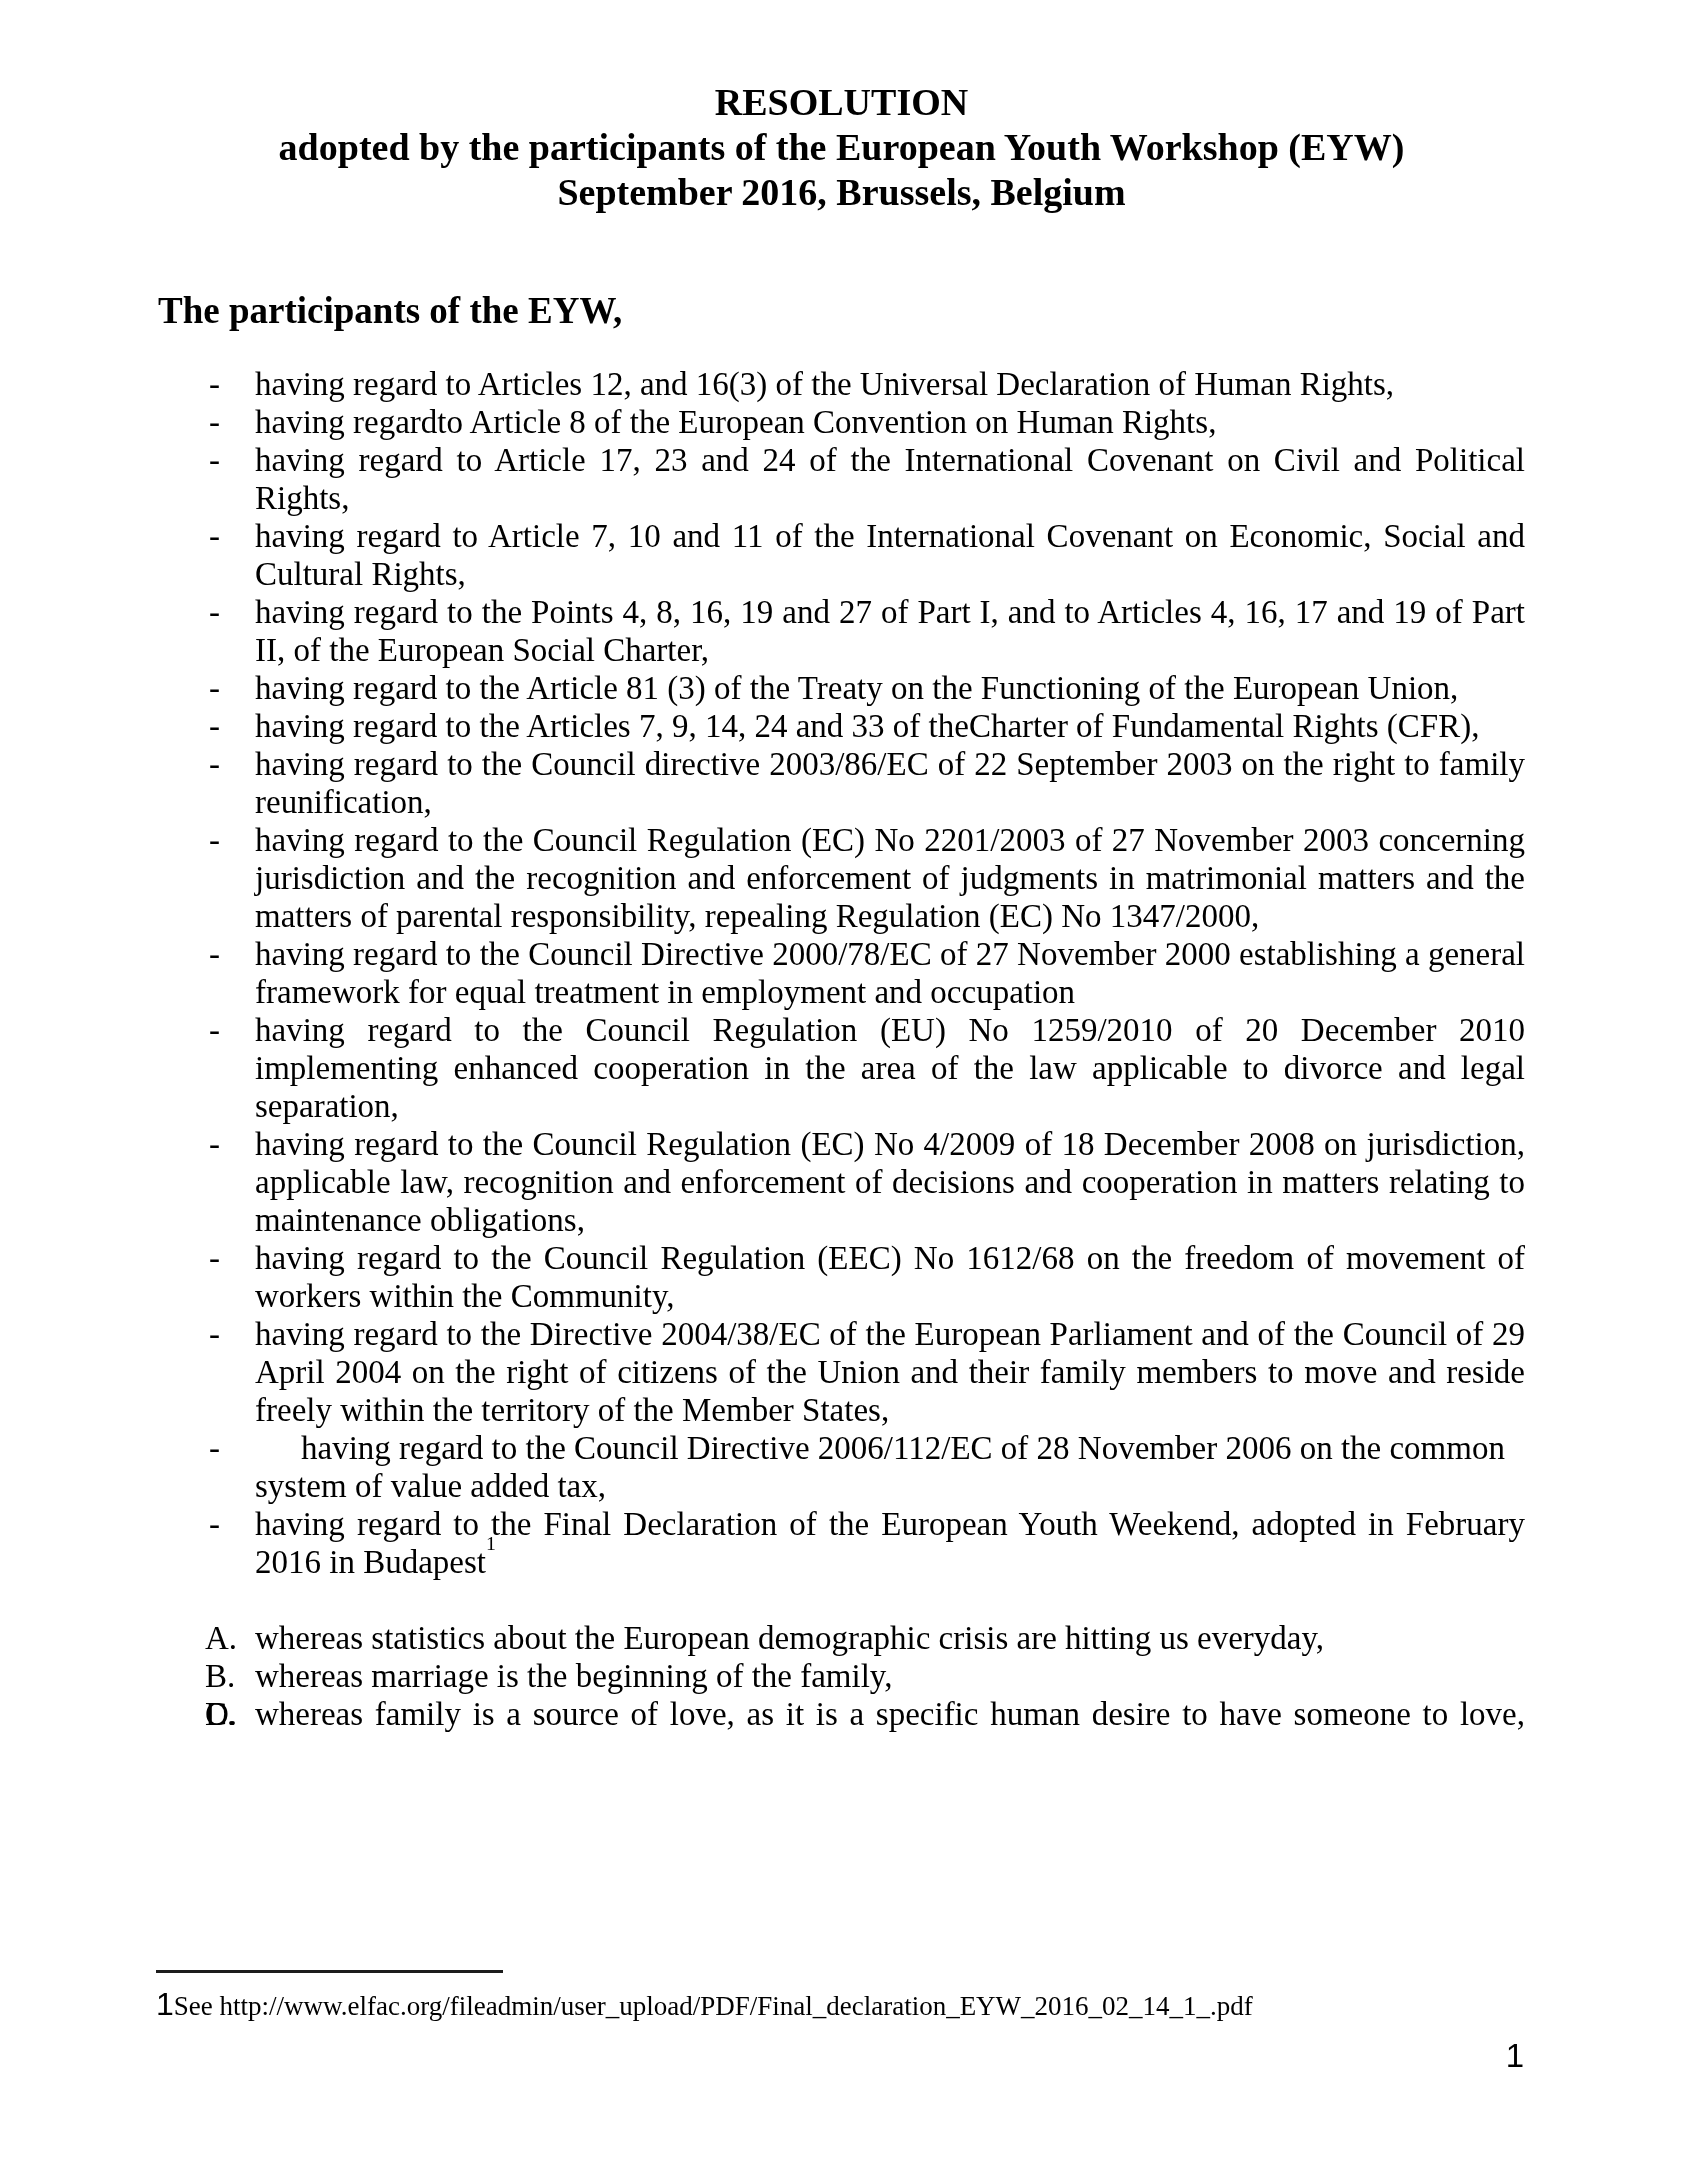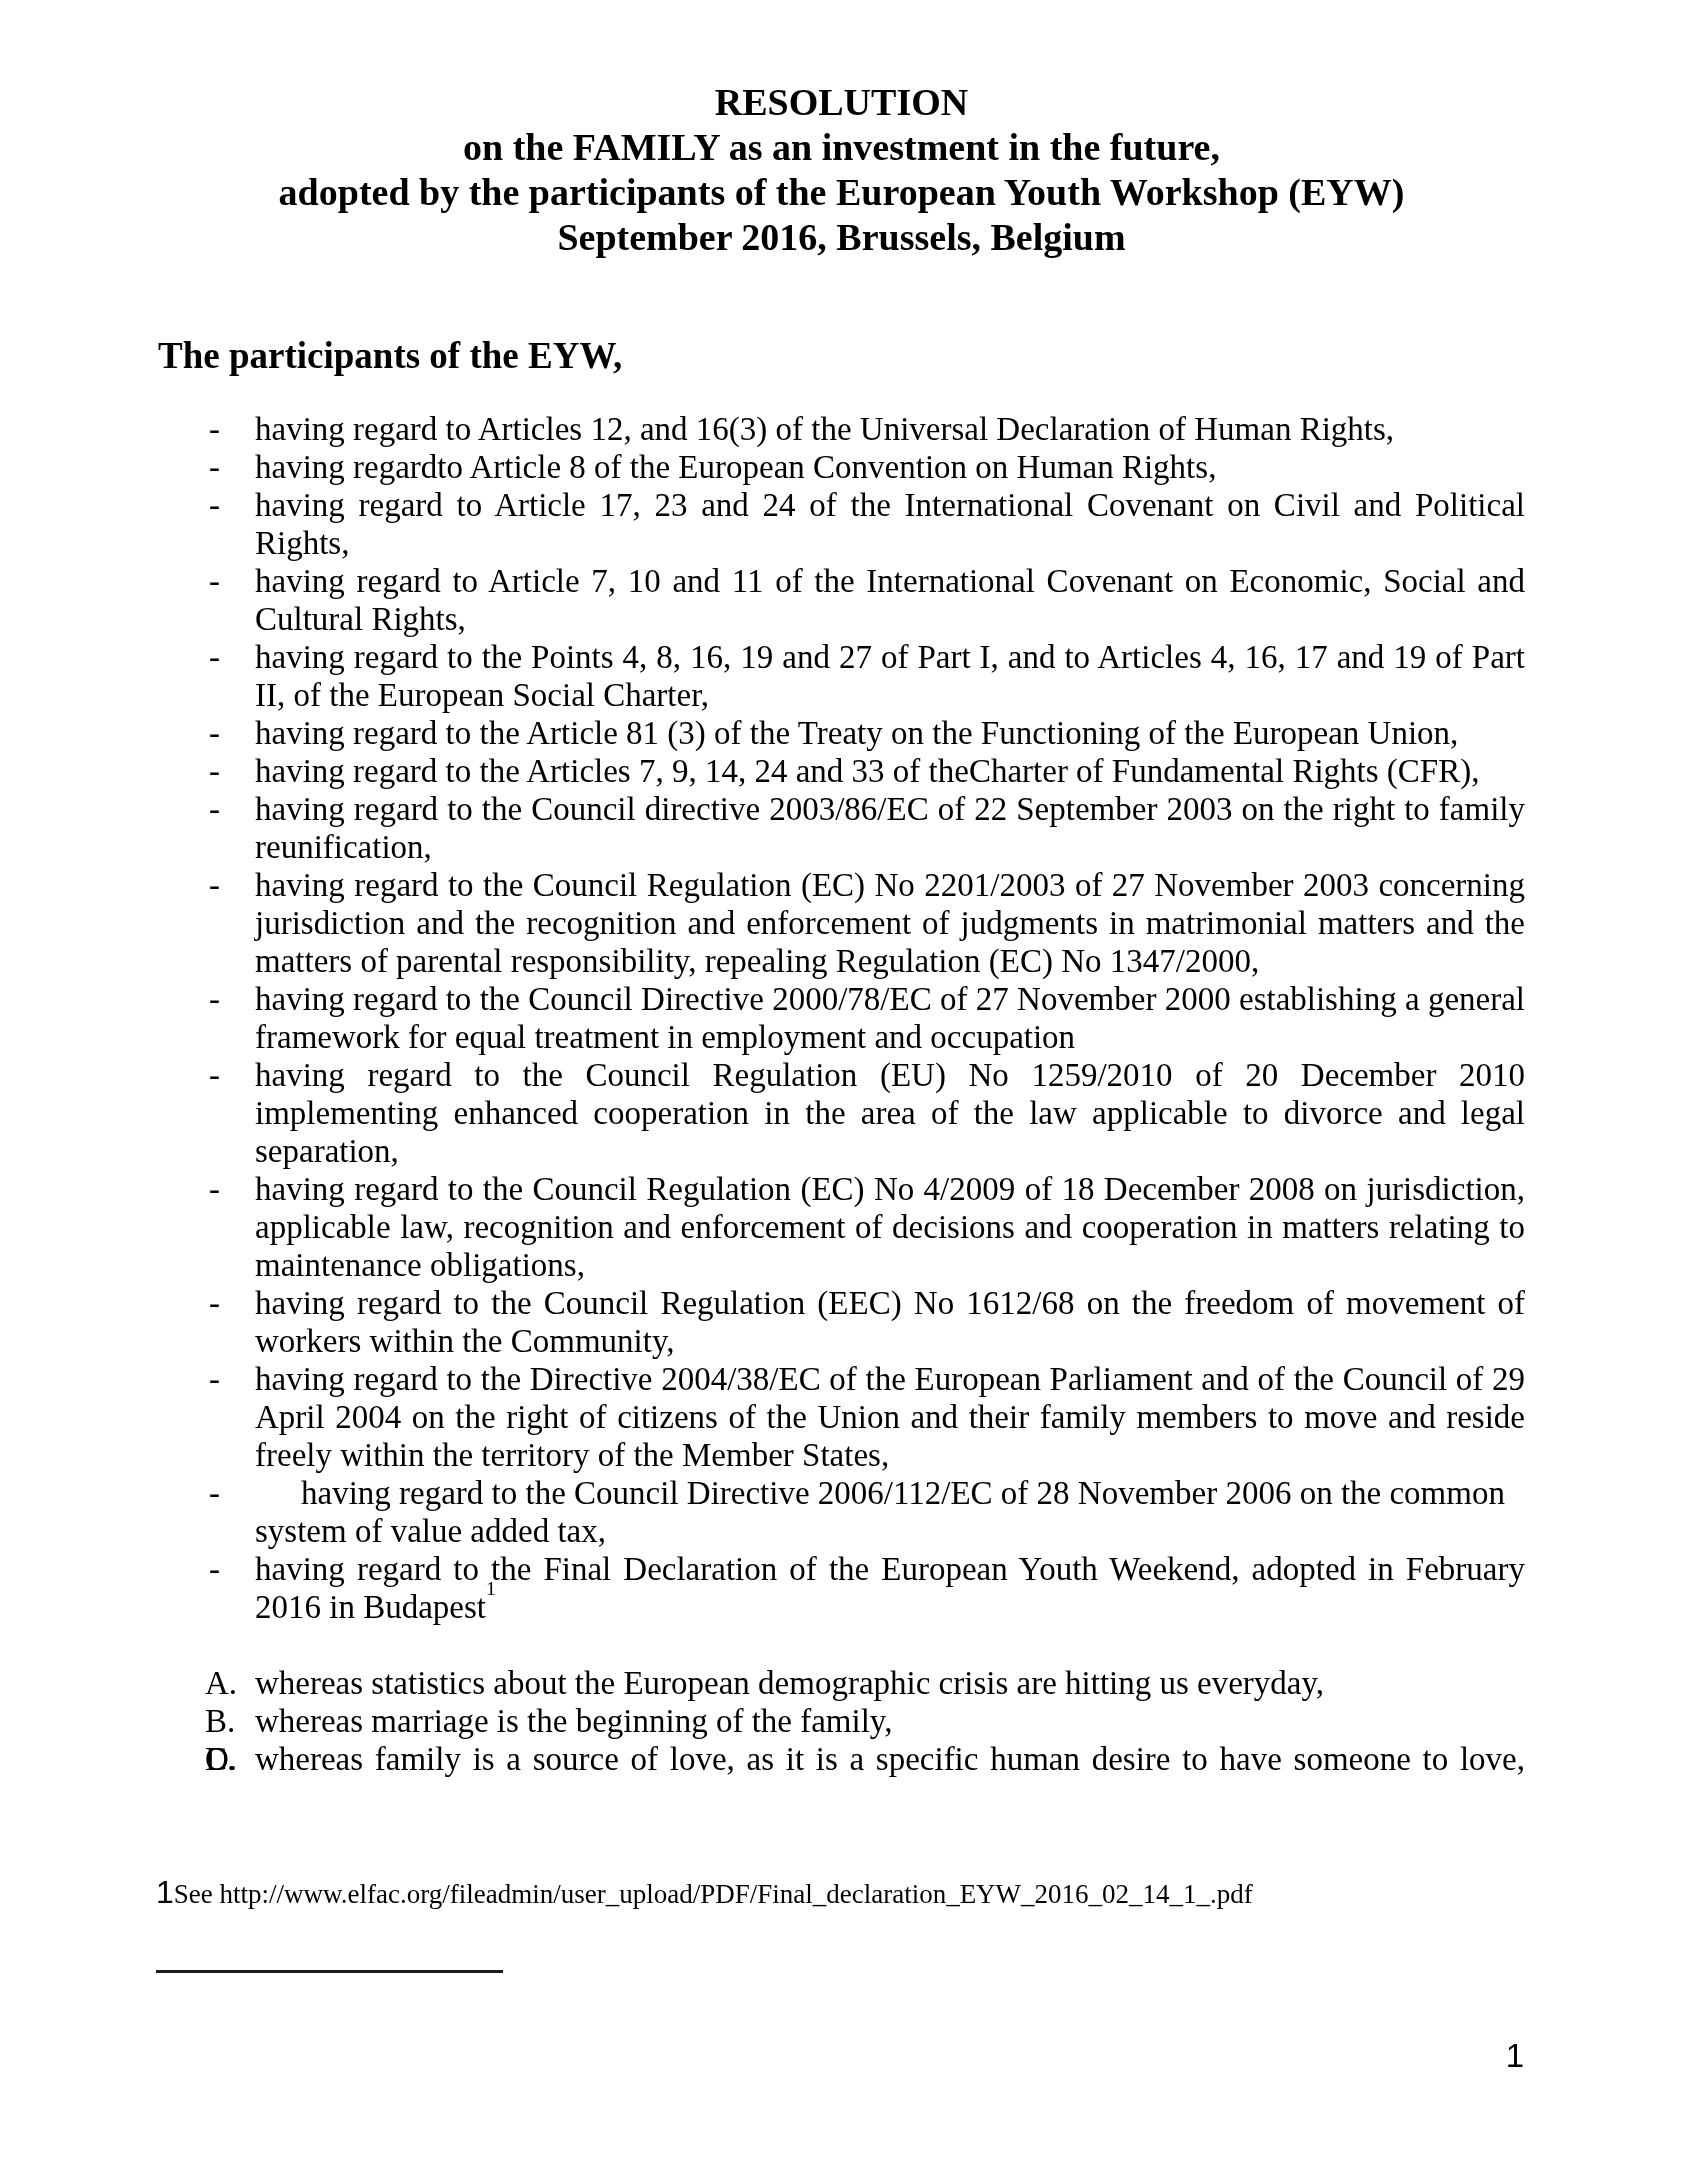--- a/index.html
+++ b/index.html
@@ -27,35 +27,34 @@
   li.recital { position:relative; padding-left:97px; text-align:justify; }
   li.recital .dash { position:absolute; left:51px; top:0; }
   li.recital.prewrap { text-align:left; }
   li.recital.prewrap .rtext { white-space:pre-wrap;margin-left:46px; }
   sup.fnref { font-size:60%; line-height:0; position:relative; top:-0.55em; }
   ol.whereas { list-style:none; margin:38px 158px 0 158px; }
   li.whereas-item { position:relative; padding-left:97px; }
   li.whereas-item .letter { position:absolute; left:47px; top:0; }
   li.whereas-item.continues { text-align:justify; text-align-last:justify; }
   .fn-rule { position:absolute; left:156px; top:1970px; width:347px; height:3px; background:#1c1c1c; }
-  .footnote { position:absolute; left:156px; top:1874px; font-size:27px; line-height:36px; white-space:nowrap; }
+  .footnote { position:absolute; left:156px; top:1986px; font-size:27px; line-height:36px; white-space:nowrap; }
   .fn-marker { font-family:"Liberation Sans","DejaVu Sans",sans-serif; font-size:32px; }
   .page-num {
     position:absolute; left:1490px; top:2037px; width:50px; text-align:center;
     font-family:"Liberation Sans","DejaVu Sans",sans-serif; font-size:33px;
   }
 </style>
 </head>
 <body>
 
 <div class="page">
 
   <header class="title-block">
     <div>RESOLUTION</div>
-    <div>on the FAMILY as an investment in the future,</div>
     <div>adopted by the participants of the European Youth Workshop (EYW)</div>
     <div>September 2016, Brussels, Belgium</div>
   </header>
 
   <p class="intro">The participants of the EYW,</p>
 
   <ul class="recitals">
       <li class="recital"><span class="dash">-</span><span class="rtext">having regard to Articles 12, and 16(3) of the Universal Declaration of Human Rights,</span></li>
       <li class="recital"><span class="dash">-</span><span class="rtext">having regardto Article 8 of the European Convention on Human Rights,</span></li>
       <li class="recital"><span class="dash">-</span><span class="rtext">having regard to Article 17, 23 and 24 of the International Covenant on Civil and Political Rights,</span></li>

